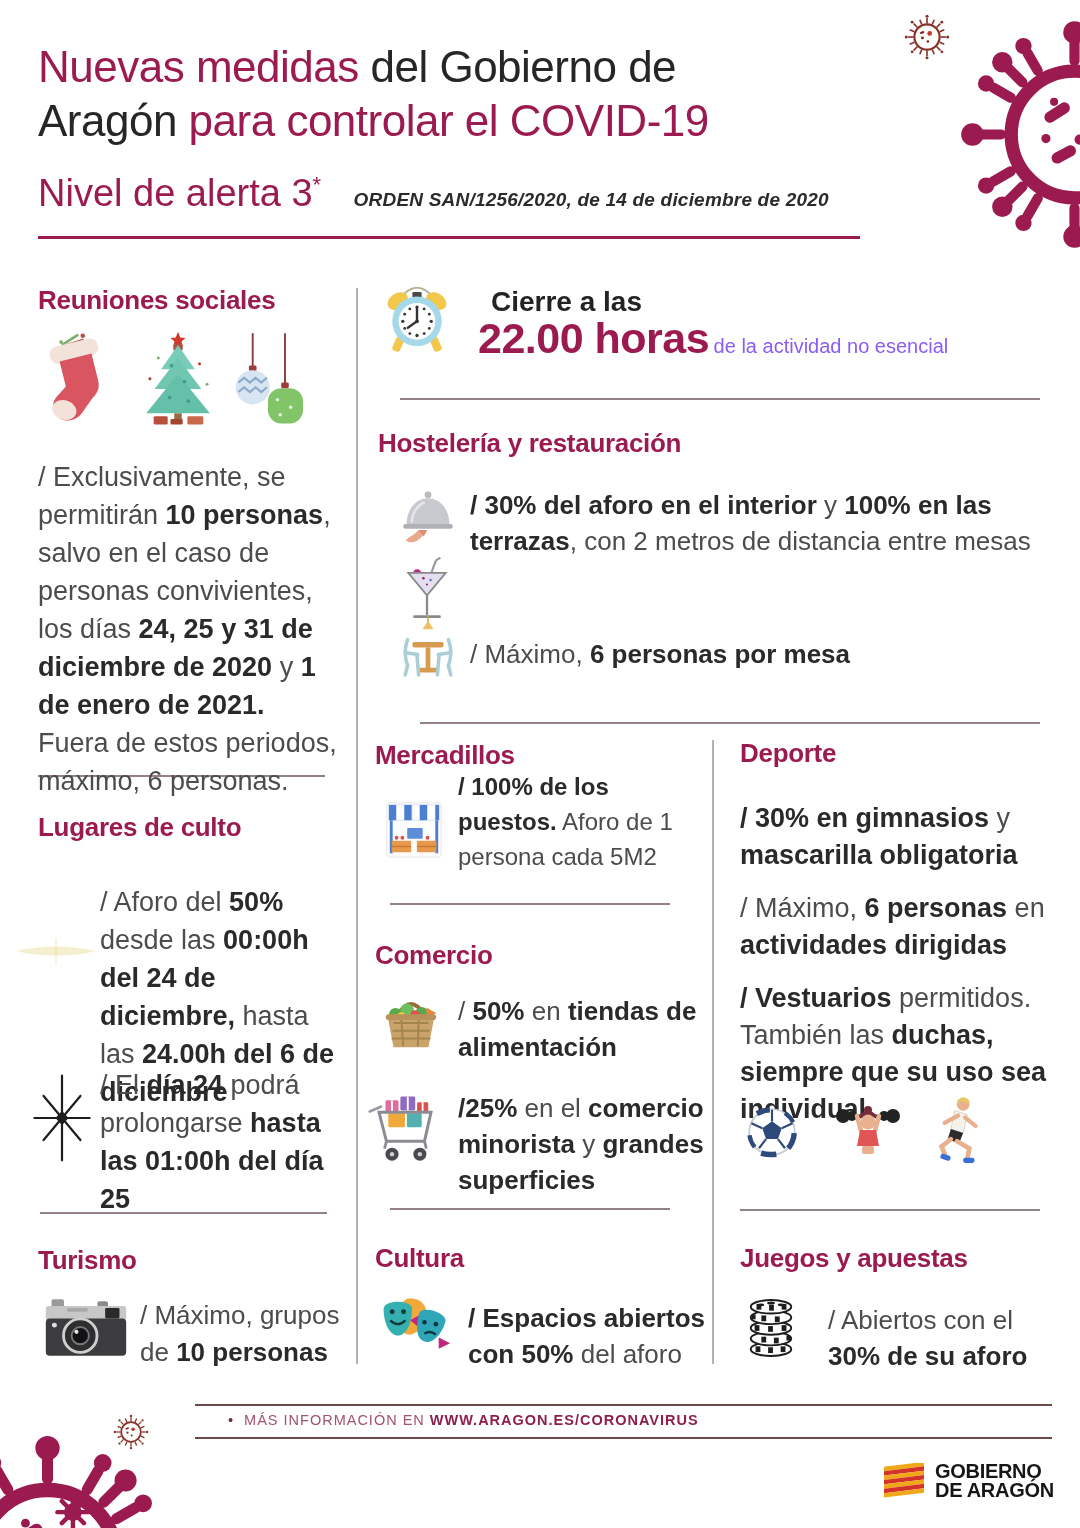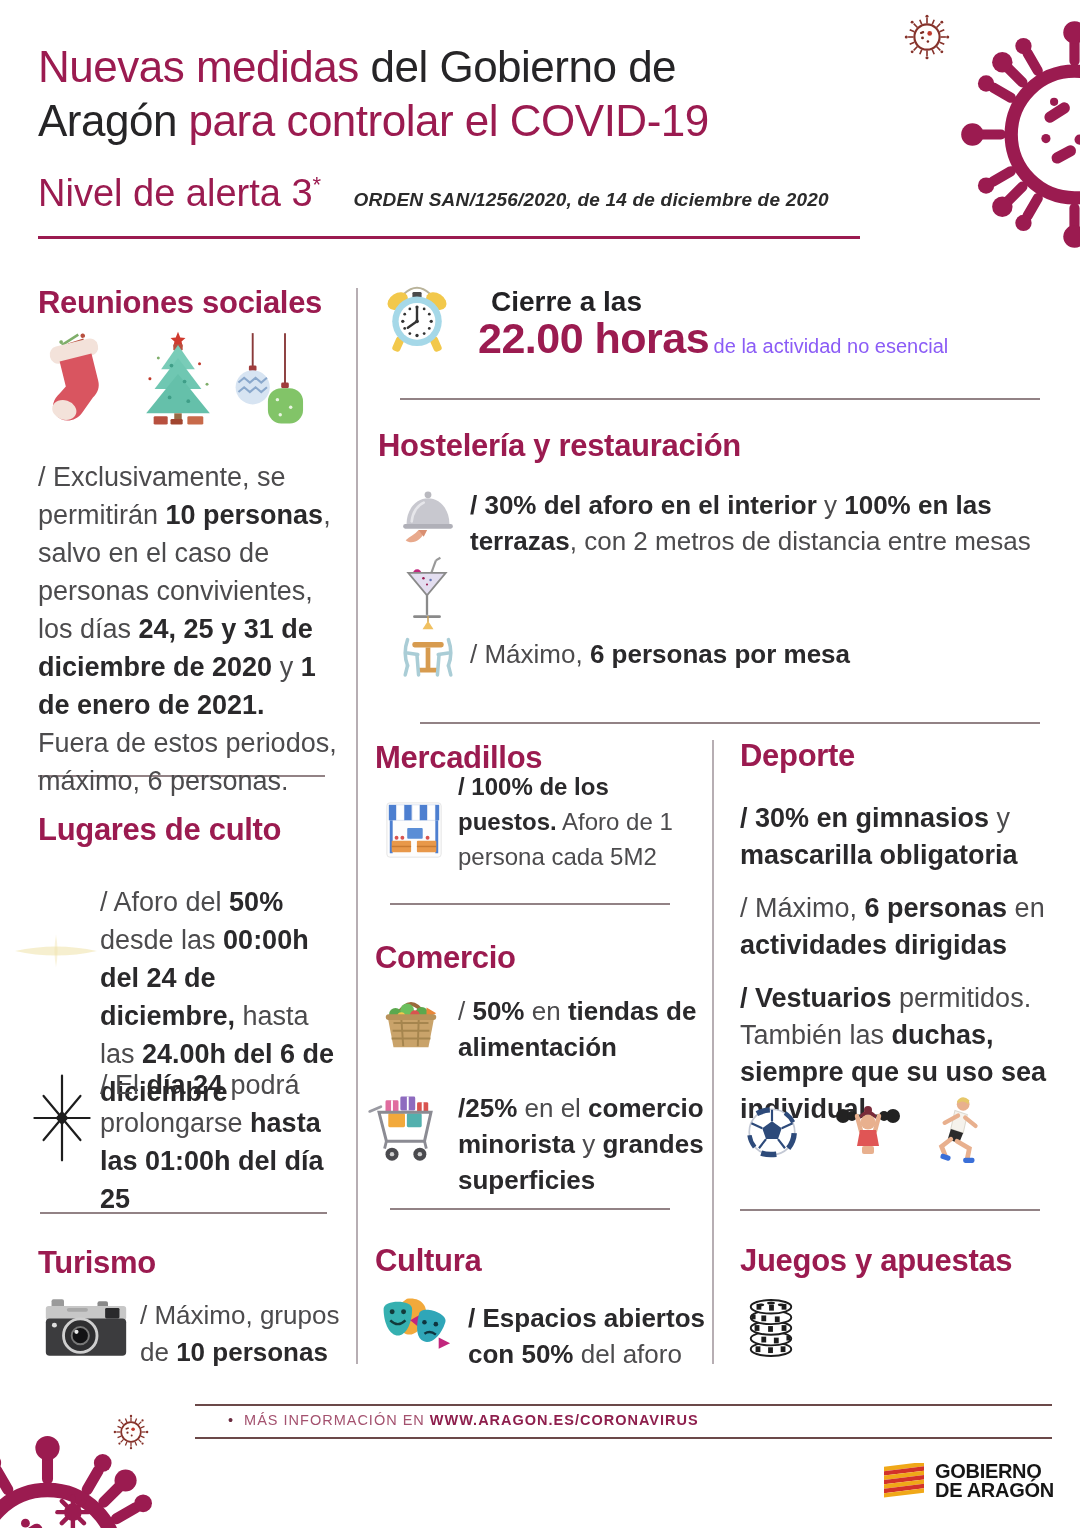--- a/index.html
+++ b/index.html
@@ -8,21 +8,21 @@
     --body:#4c4b4d;
     --bold:#2a292b;
     --line:#6d585c;
     --vline:#a59aa0;
     --footline:#6b4949;
   }
   *{margin:0;padding:0;box-sizing:border-box;}
   body{background:#e8e8e8;font-family:"Liberation Sans","DejaVu Sans",sans-serif;}
   .page{position:relative;width:1080px;height:1528px;background:#ffffff;overflow:hidden;margin:0 auto;}
   .abs{position:absolute;}
-  .hsec{color:var(--accent);font-weight:700;font-size:31px;letter-spacing:-0.3px;}
+  .hsec{color:var(--accent);font-weight:700;font-size:26px;letter-spacing:-0.3px;}
   .txt{color:var(--body);font-weight:400;}
   .txt b{color:var(--bold);font-weight:700;}
   .hline{position:absolute;height:2px;background:var(--line);opacity:.75;}
   .vline{position:absolute;width:2px;background:var(--vline);opacity:.8;}
   .fline{position:absolute;height:2px;background:var(--footline);}
   .title{font-size:44px;line-height:54px;letter-spacing:-0.5px;color:var(--ink);font-weight:400;}
   .title b{color:var(--accent);font-weight:400;letter-spacing:-0.5px;}
   .alert{font-size:38px;color:var(--accent);font-weight:500;}
   .alert sup{font-size:22px;}
   .order{font-size:19px;font-style:italic;font-weight:700;color:#2b2b2b;letter-spacing:0.2px;}
@@ -504,20 +504,23 @@
         <rect x="8" y="19" width="4" height="5"></rect>
       <rect x="13" y="8" width="5" height="6"></rect>
         <rect x="26" y="9" width="5" height="6"></rect>
         <rect x="39" y="8" width="5" height="6"></rect>
       <ellipse cx="28" cy="7" rx="4" ry="1.6"></ellipse>
         <ellipse cx="18" cy="9" rx="3" ry="1.4"></ellipse>
         <ellipse cx="38" cy="9" rx="3" ry="1.4"></ellipse>
     </g>
   </svg>
 
+  <p class="abs txt" style="left:828px;top:1302px;width:235px;font-size:26px;line-height:36px">
+    <span>/ Abiertos con el </span><b>30% de su aforo</b>
+  </p>
 
   <svg class="abs" style="left:-85px;top:1426px;width:265px;height:265px" viewBox="0 0 240 240">
     <g stroke="#9b1b50" stroke-width="10" stroke-linecap="round">
       <line x1="120" y1="48" x2="120" y2="28"></line>
         <line x1="120" y1="192" x2="120" y2="212"></line>
       <line x1="48" y1="120" x2="28" y2="120"></line>
         <line x1="192" y1="120" x2="212" y2="120"></line>
       <line x1="69" y1="69" x2="55" y2="55"></line>
         <line x1="171" y1="171" x2="185" y2="185"></line>
       <line x1="171" y1="69" x2="185" y2="55"></line>

